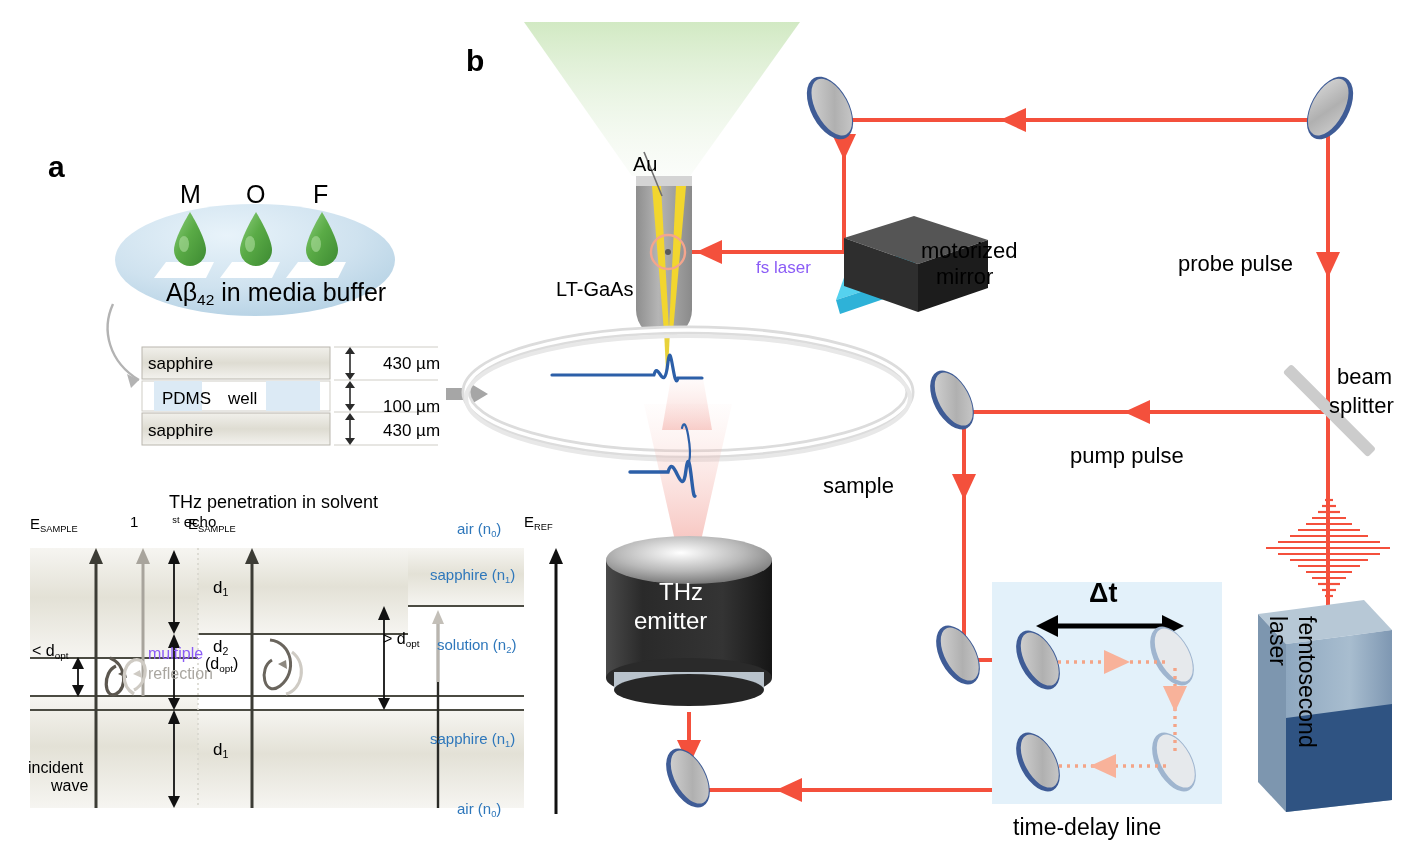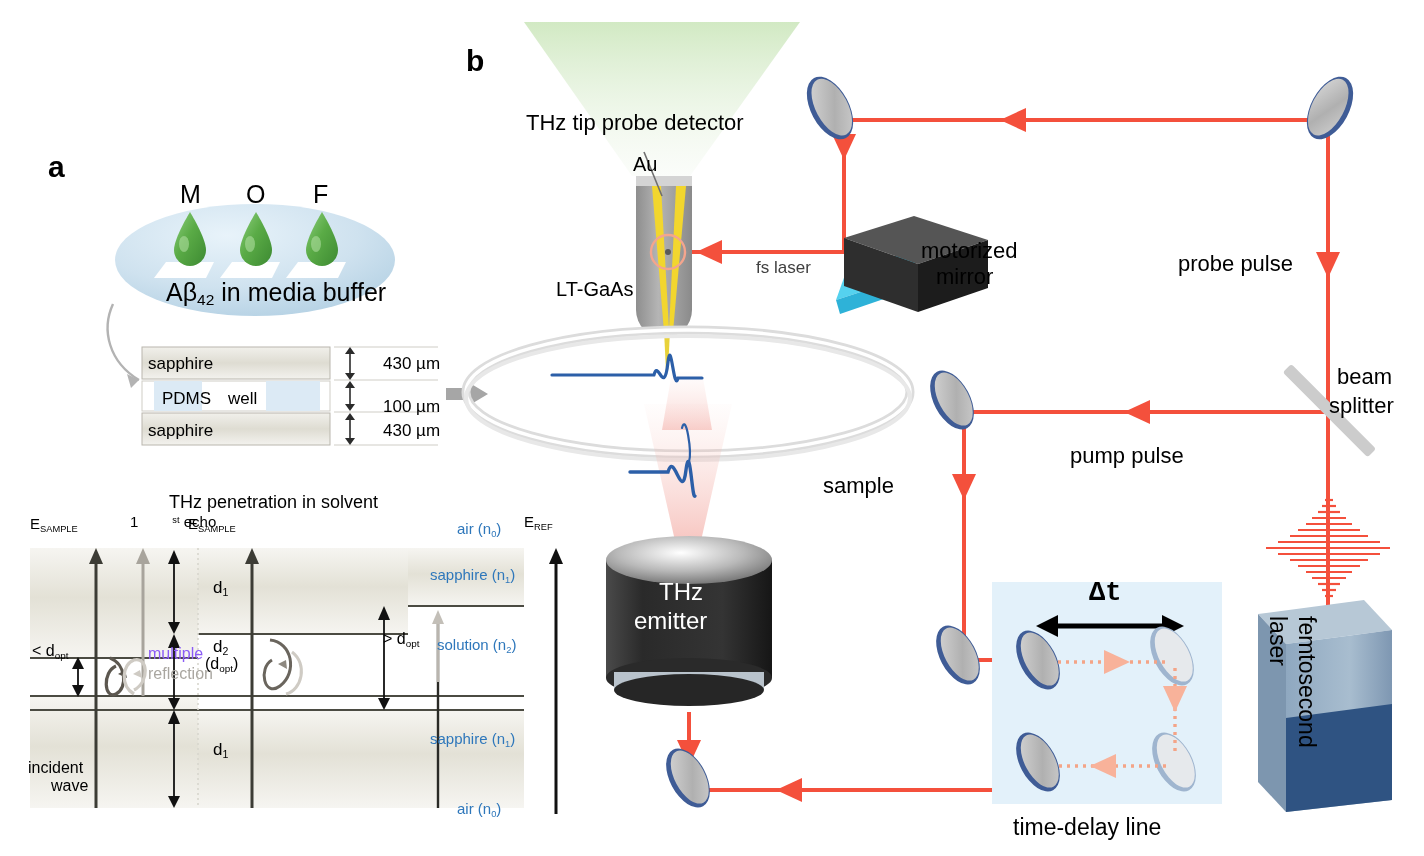--- a/index.html
+++ b/index.html
@@ -451,31 +451,30 @@
 
     <g>
       <polygon points="818,614 924,600 952,630 952,800 846,812 818,782" fill="none"></polygon>
       <polygon points="818,614 924,600 952,630 846,644" fill="#b7c8d6"></polygon>
       <polygon points="818,614 846,644 846,812 818,782" fill="#7d96af"></polygon>
       <polygon points="846,644 952,630 952,800 846,812" fill="url(#laserTopG)"></polygon>
       <polygon points="846,718 952,704 952,800 846,812" fill="#2f5382"></polygon>
     </g>
   </svg>
 
-  <div class="lbl" style="left:526px;top:110px;font-size:22px;">THz tip probe detector</div>
   <div class="lbl" style="left:633px;top:153px;font-size:20px;">Au</div>
   <div class="lbl" style="left:556px;top:278px;font-size:20px;">LT-GaAs</div>
-  <div class="lbl" style="left:756px;top:258px;font-size:17px;color:#404040;">fs laser</div>
+  <div class="lbl" style="left:756px;top:258px;font-size:17px;color:#8b5cf6;">fs laser</div>
   <div class="lbl" style="left:921px;top:238px;font-size:22px;">motorized</div>
   <div class="lbl" style="left:936px;top:264px;font-size:22px;text-align:center;">mirror</div>
   <div class="lbl" style="left:1178px;top:251px;font-size:22px;">probe pulse</div>
   <div class="lbl" style="left:1337px;top:364px;font-size:22px;">beam</div>
   <div class="lbl" style="left:1329px;top:393px;font-size:22px;">splitter</div>
   <div class="lbl" style="left:1070px;top:443px;font-size:22px;text-align:right;">pump pulse</div>
   <div class="lbl" style="left:823px;top:473px;font-size:22px;">sample</div>
   <div class="lbl" style="left:659px;top:578px;font-size:24px;color:#ffffff;">THz</div>
   <div class="lbl" style="left:634px;top:607px;font-size:24px;color:#ffffff;">emitter</div>
-  <div class="lbl" style="left:1089px;top:578px;font-size:27px;font-weight:bold;font-family:Liberation Mono, monospace;">Δt</div>
+  <div class="lbl" style="left:1089px;top:578px;font-size:27px;font-weight:bold;">Δt</div>
   <div class="lbl" style="left:1013px;top:814px;font-size:23px;">time-delay line</div>
   <div class="lbl" style="left:1320px;top:616px;font-size:23px;transform:rotate(90deg);transform-origin:left top;">femtosecond</div>
   <div class="lbl" style="left:1291px;top:616px;font-size:23px;transform:rotate(90deg);transform-origin:left top;">laser</div>
 
 </div>
 
 </body></html>

